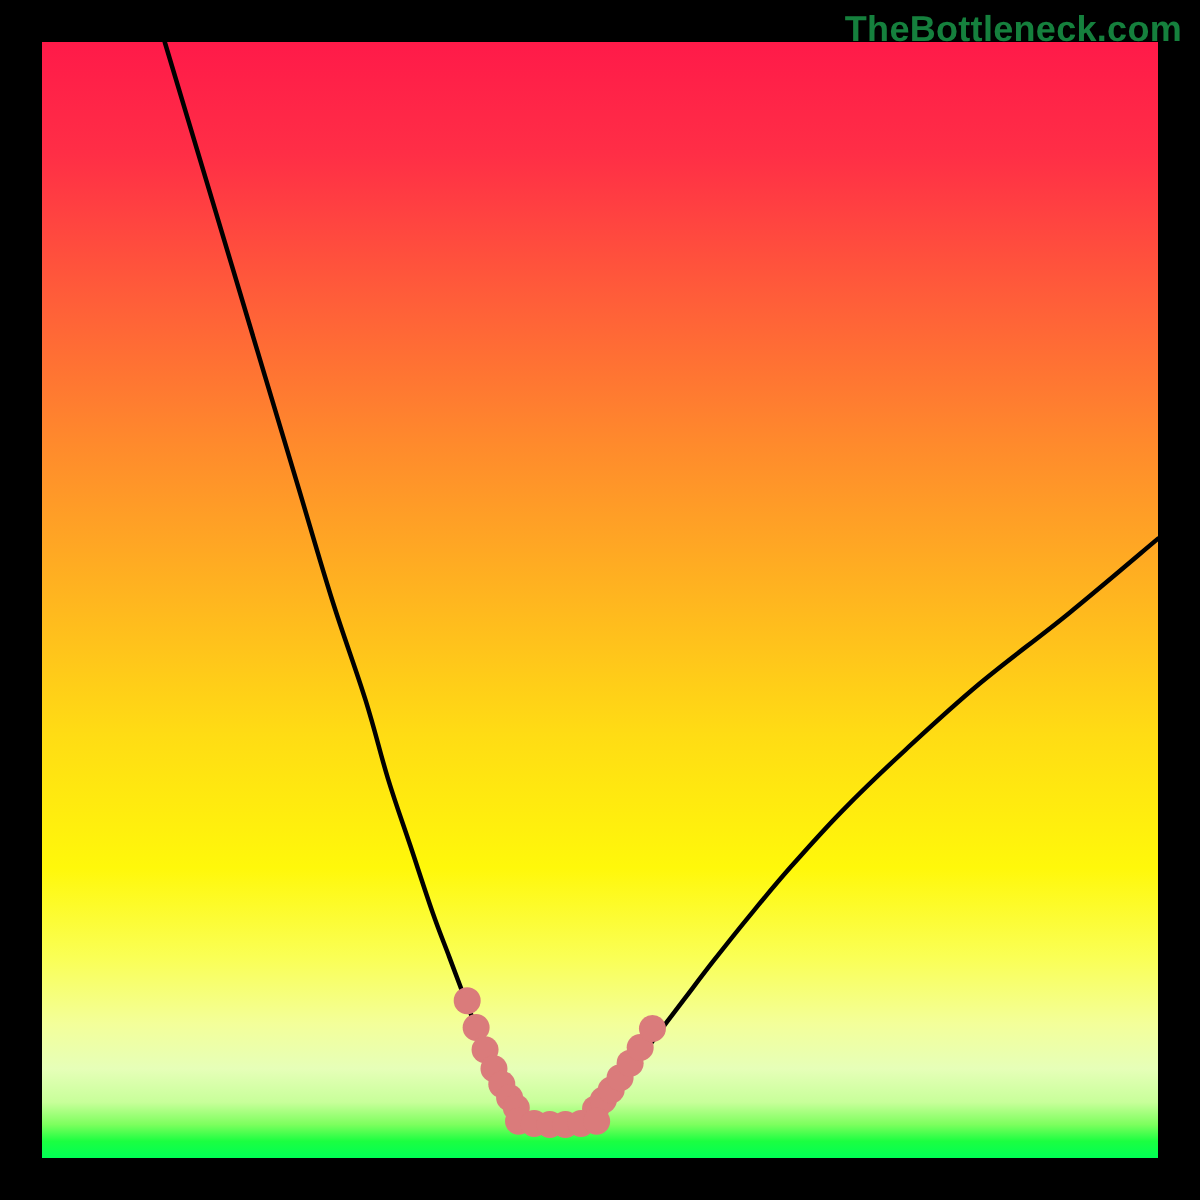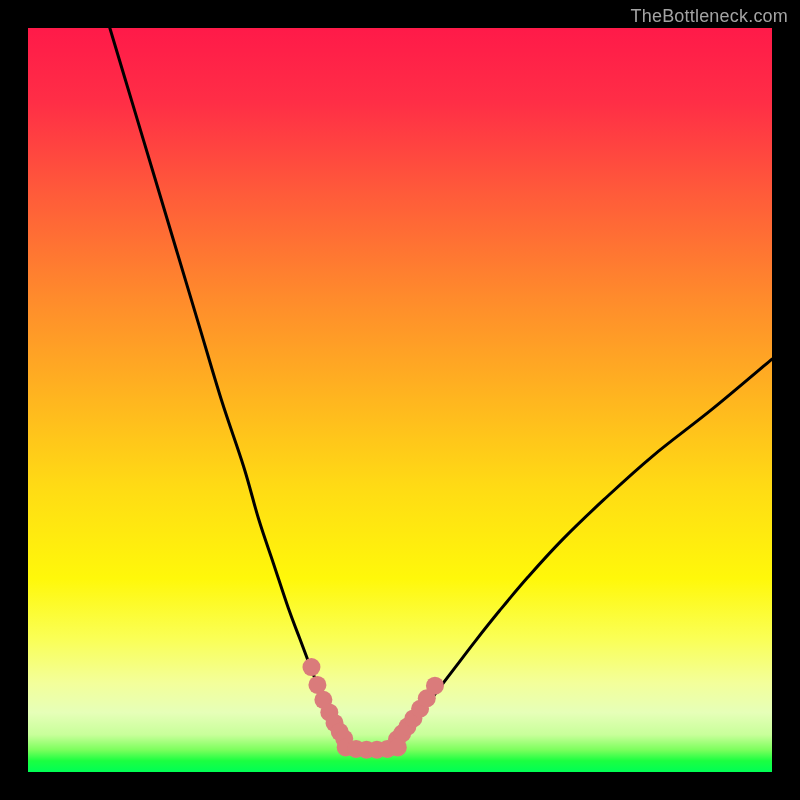--- a/index.html
+++ b/index.html
@@ -44,23 +44,23 @@
       #c8ff9a 95%,
       #7dff5e 97%,
       #1bff41 98.5%,
       #00ff55 100%
     );
   }
   .watermark {
     position: absolute;
     top: 6px;
     right: 12px;
-    color: #a3a3a3;
-    font-size: 18px;
-    font-weight: 400;
+    color: #15803d;
+    font-size: 24px;
+    font-weight: 700;
     letter-spacing: 0.2px;
     user-select: none;
   }
   svg.curves {
     position: absolute;
     top: 0; left: 0;
     width: 744px; height: 744px;
   }
 </style>
 </head>

